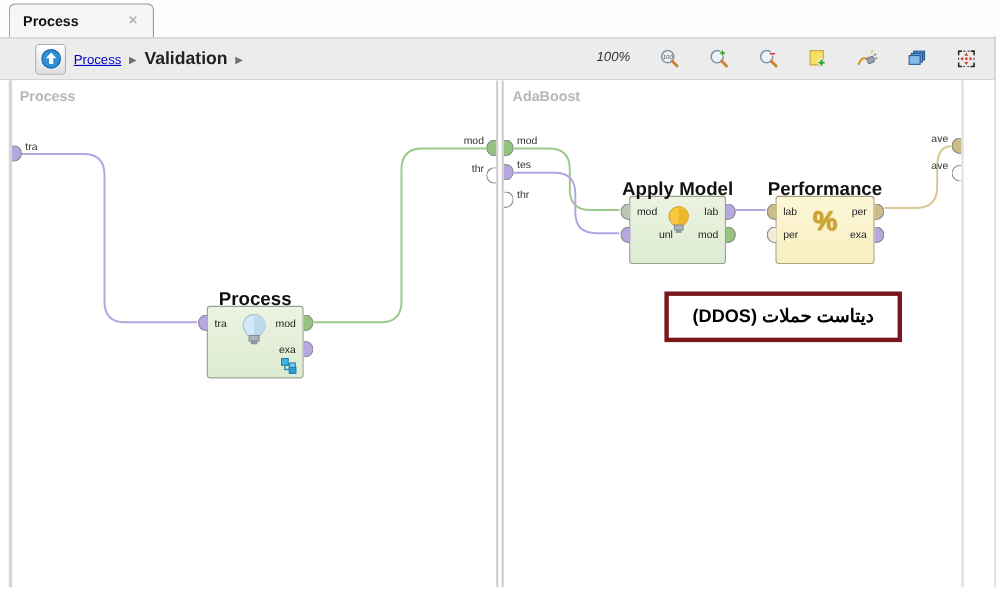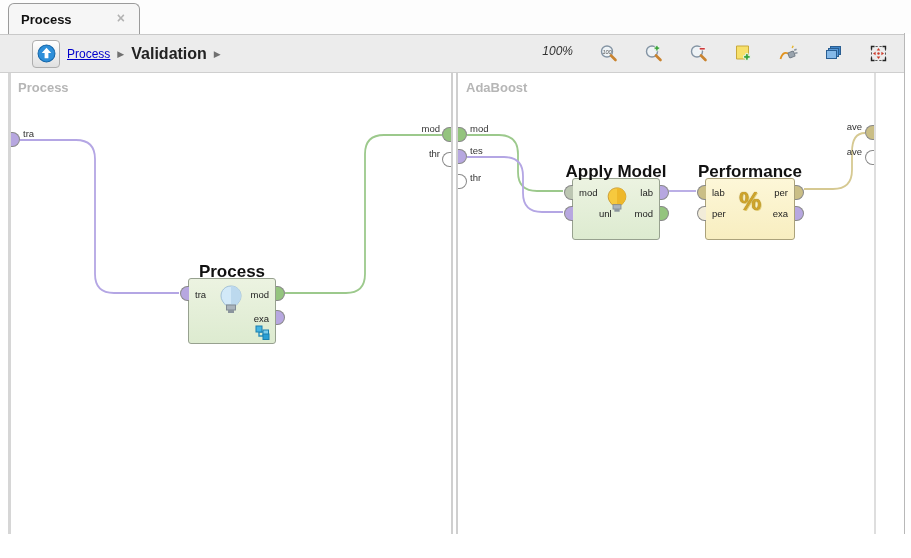--- a/index.html
+++ b/index.html
@@ -236,15 +236,18 @@
       <div class="oplabel" style="left:6px;top:8px;">lab</div>
       <div class="port bulge-left p-cream" style="left:-9px;top:27px;"></div>
       <div class="oplabel" style="left:6px;top:29px;">per</div>
       <div class="port bulge-right p-tan" style="left:89px;top:6px;"></div>
       <div class="oplabel" style="right:6px;top:8px;">per</div>
       <div class="port bulge-right p-purple" style="left:89px;top:27px;"></div>
       <div class="oplabel" style="right:6px;top:29px;">exa</div>
       <div class="pct">%</div>
     </div>
 
+    <div class="note">
+      <div class="note-text" dir="rtl">ديتاست حملات (DDOS)</div>
+    </div>
 
   </div>
 </div>
 
 </body></html>

